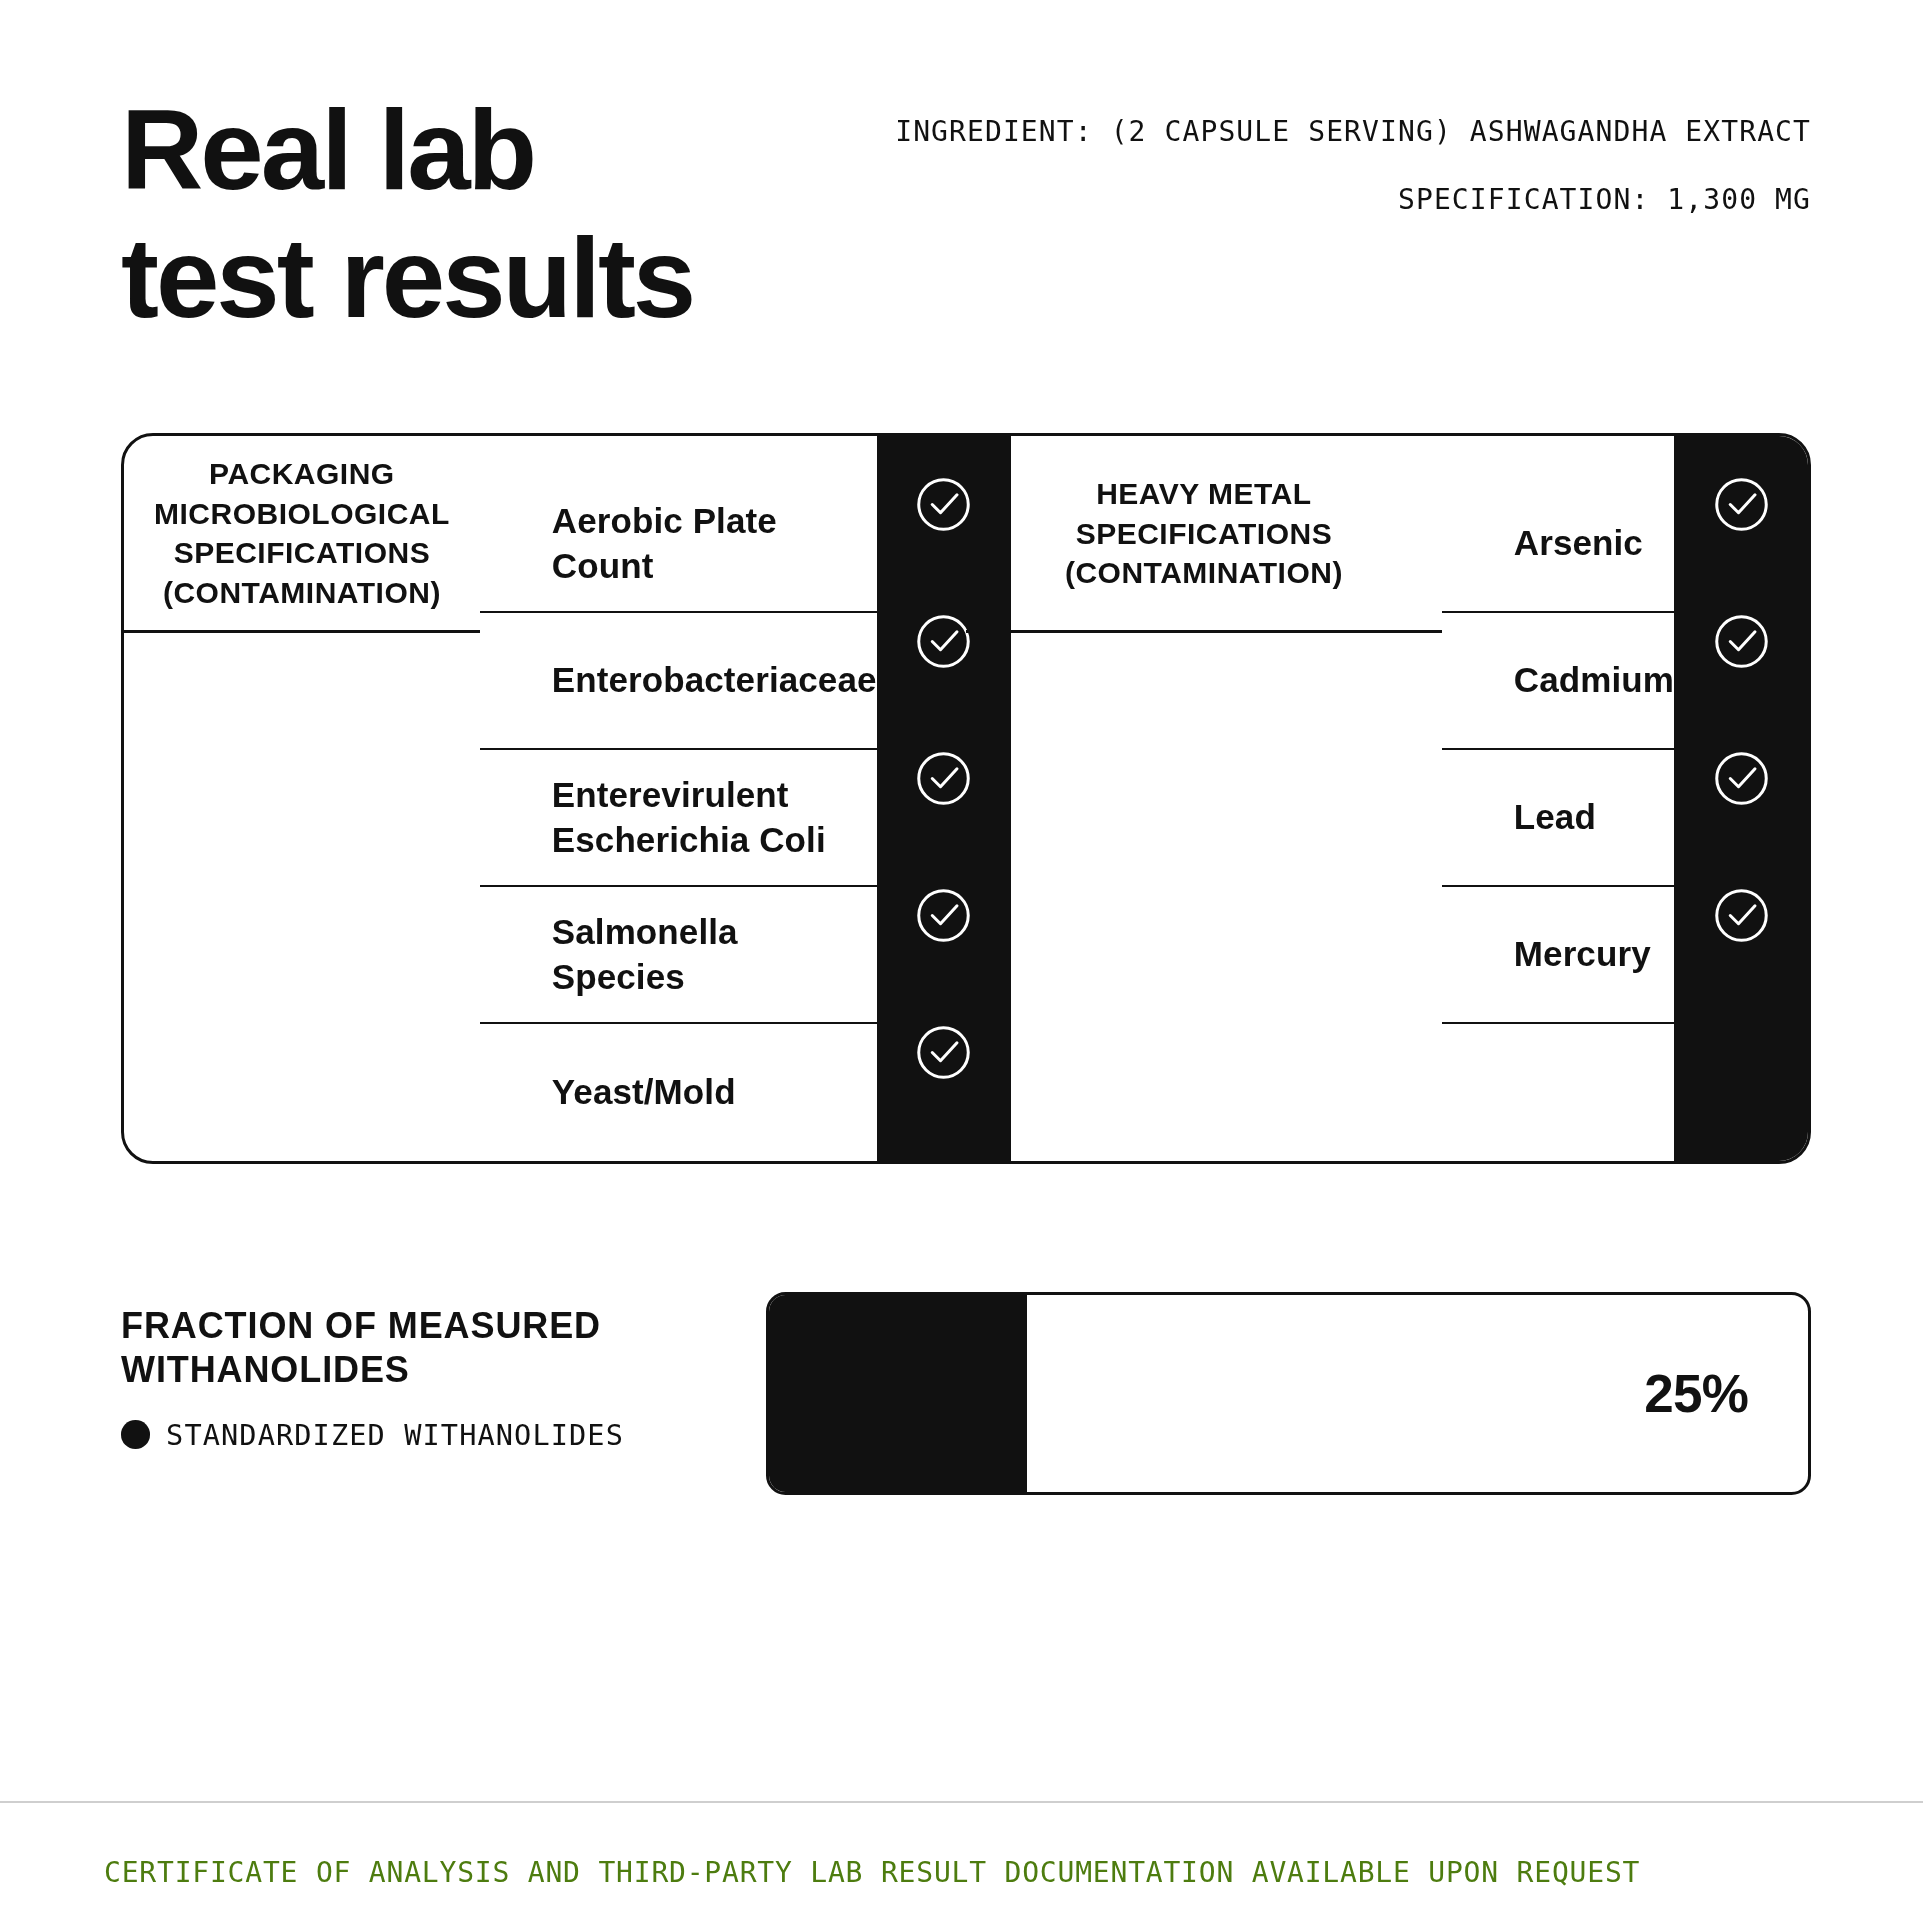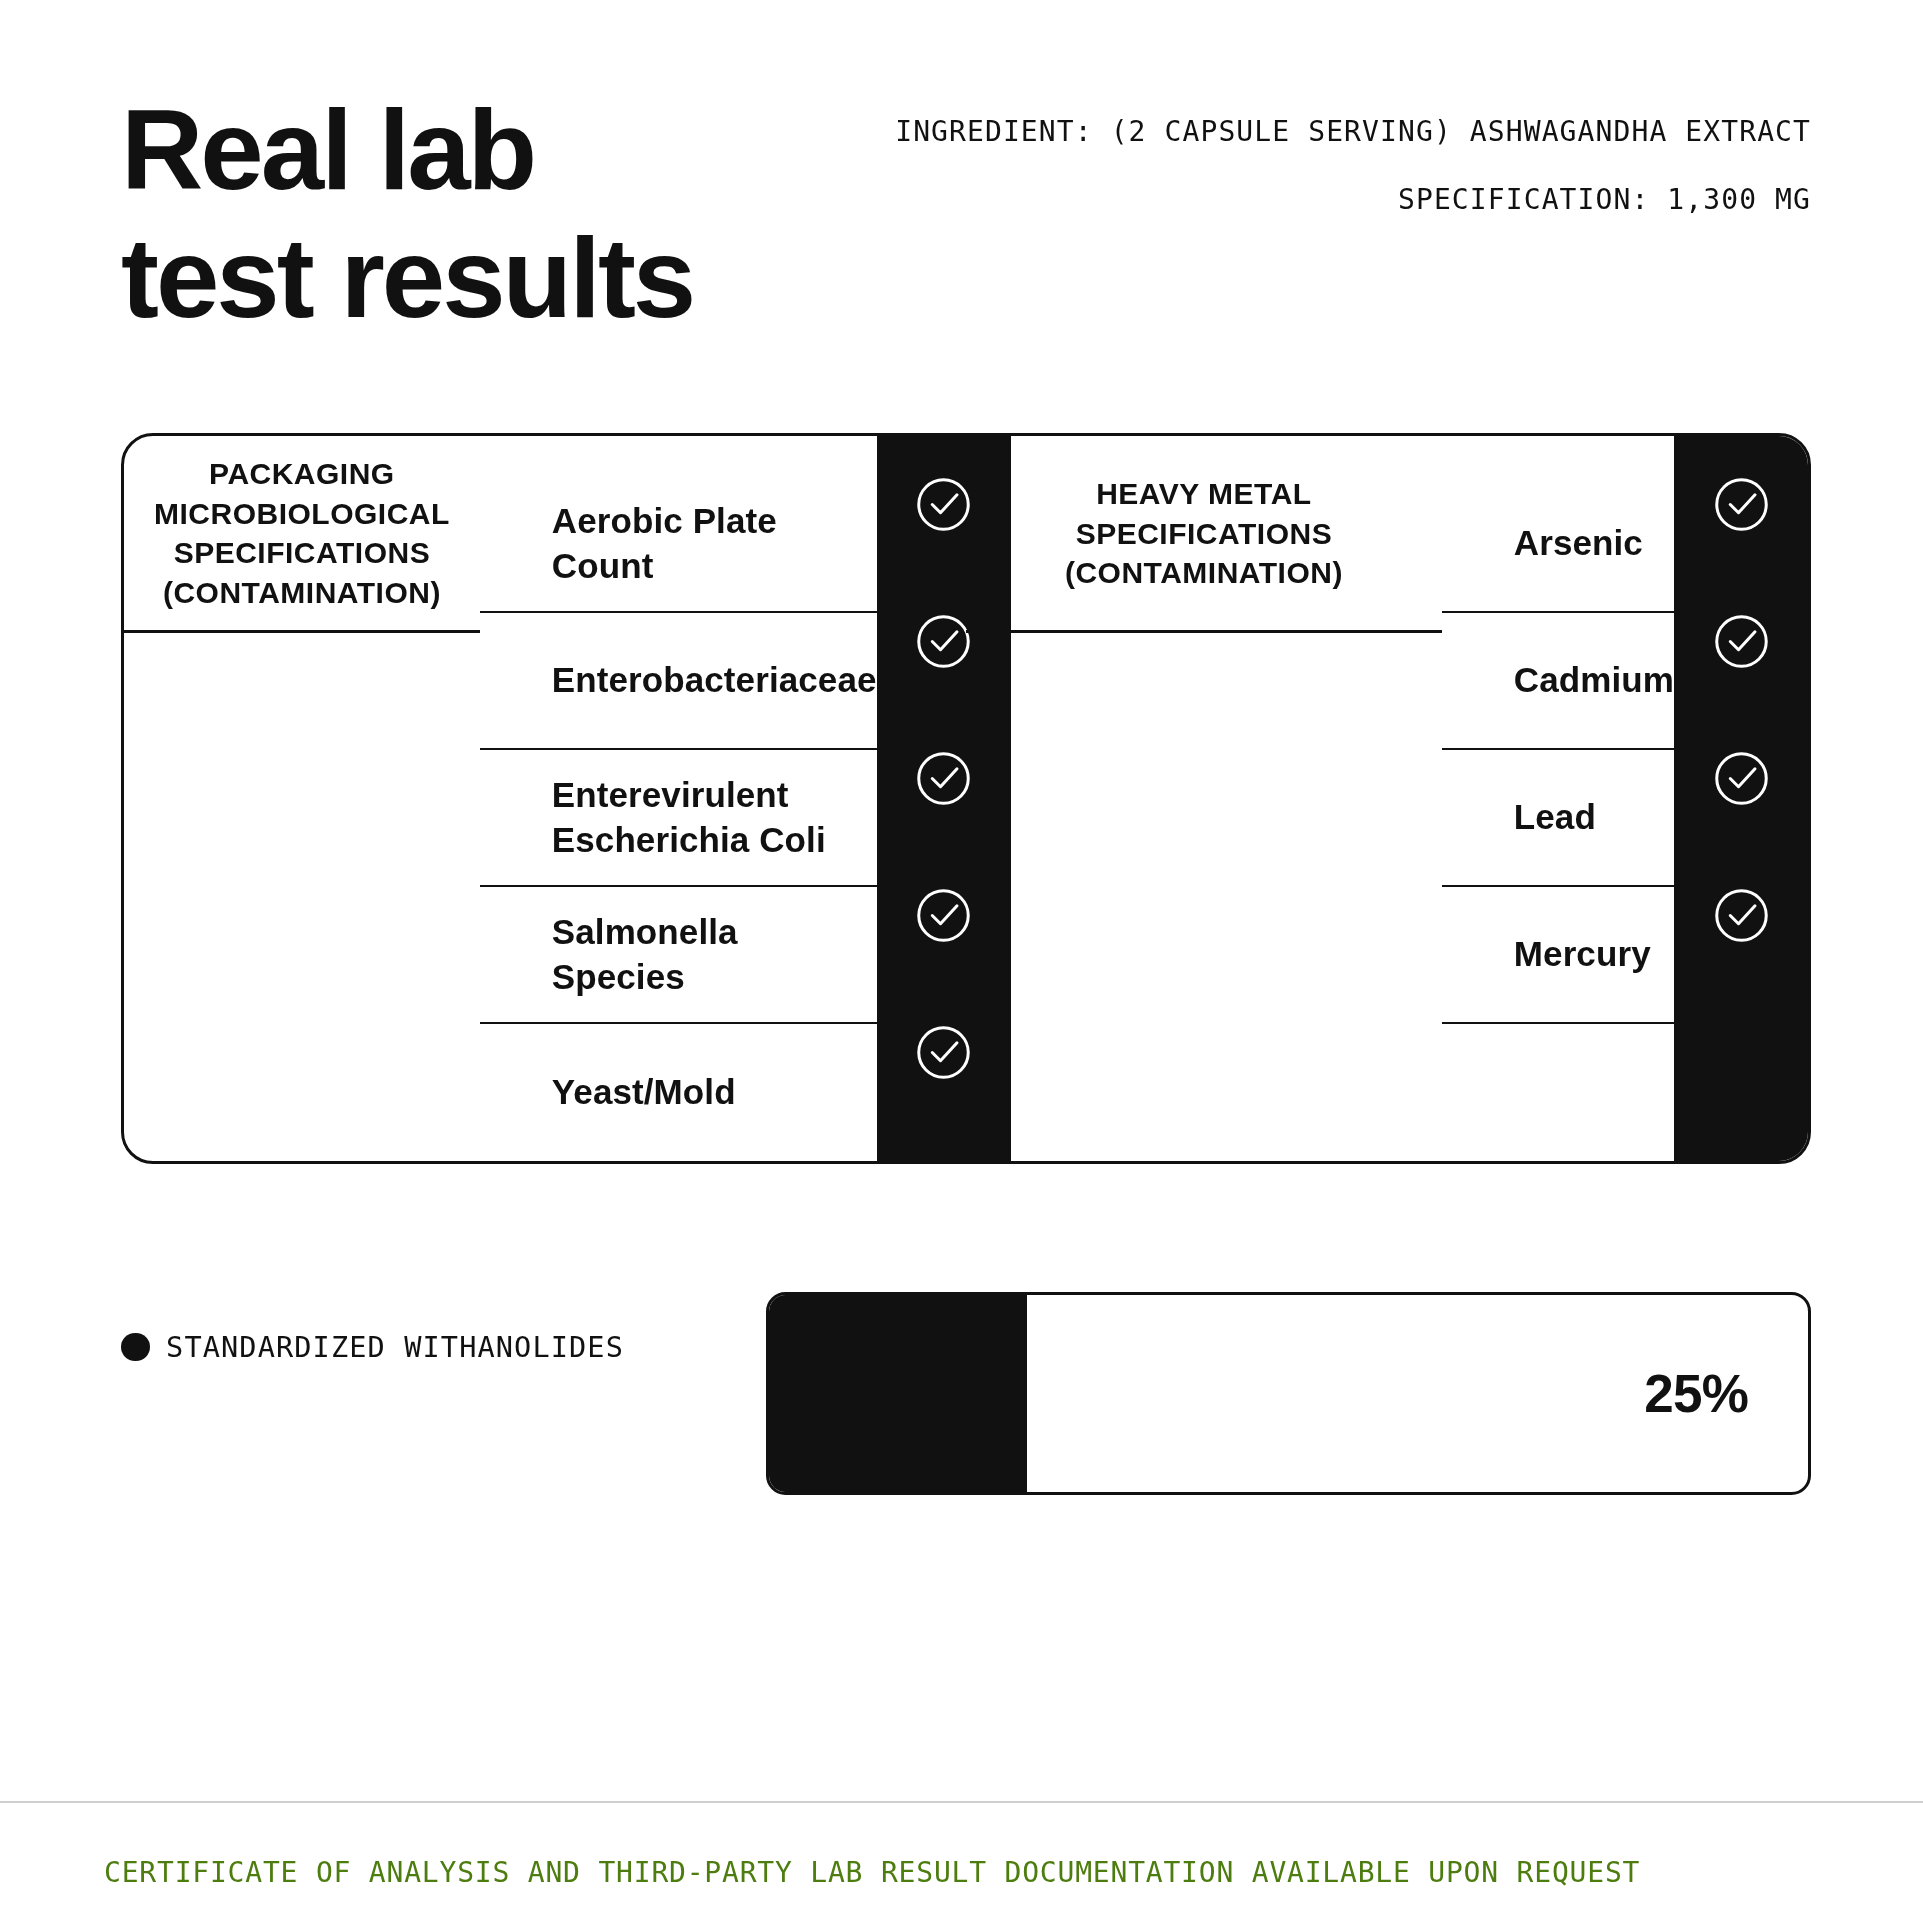--- a/index.html
+++ b/index.html
@@ -328,20 +328,22 @@
           </div>
           <div class="checkcell"></div>
         </div>
       </div>
     </div>
 
   </div>
 
   <div class="withanolides">
     <div class="w-left">
+      <div class="w-title">FRACTION OF MEASURED
+WITHANOLIDES</div>
       <div class="w-legend">
         <span class="dot"></span>
         <span class="w-legend-label">STANDARDIZED WITHANOLIDES</span>
       </div>
     </div>
     <div class="bar">
       <div class="bar-fill" id="bar-fill" style="width: 258px;"></div>
       <div class="bar-value">25%</div>
     </div>
   </div>

